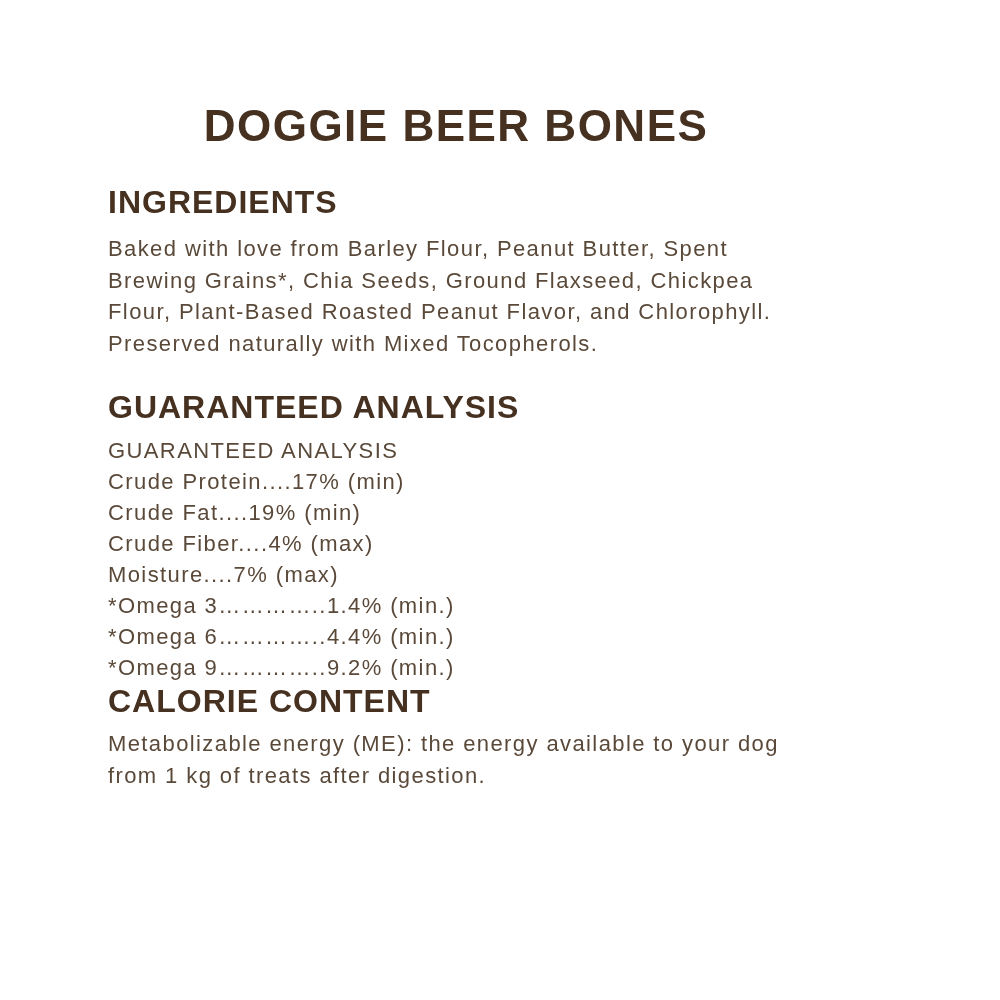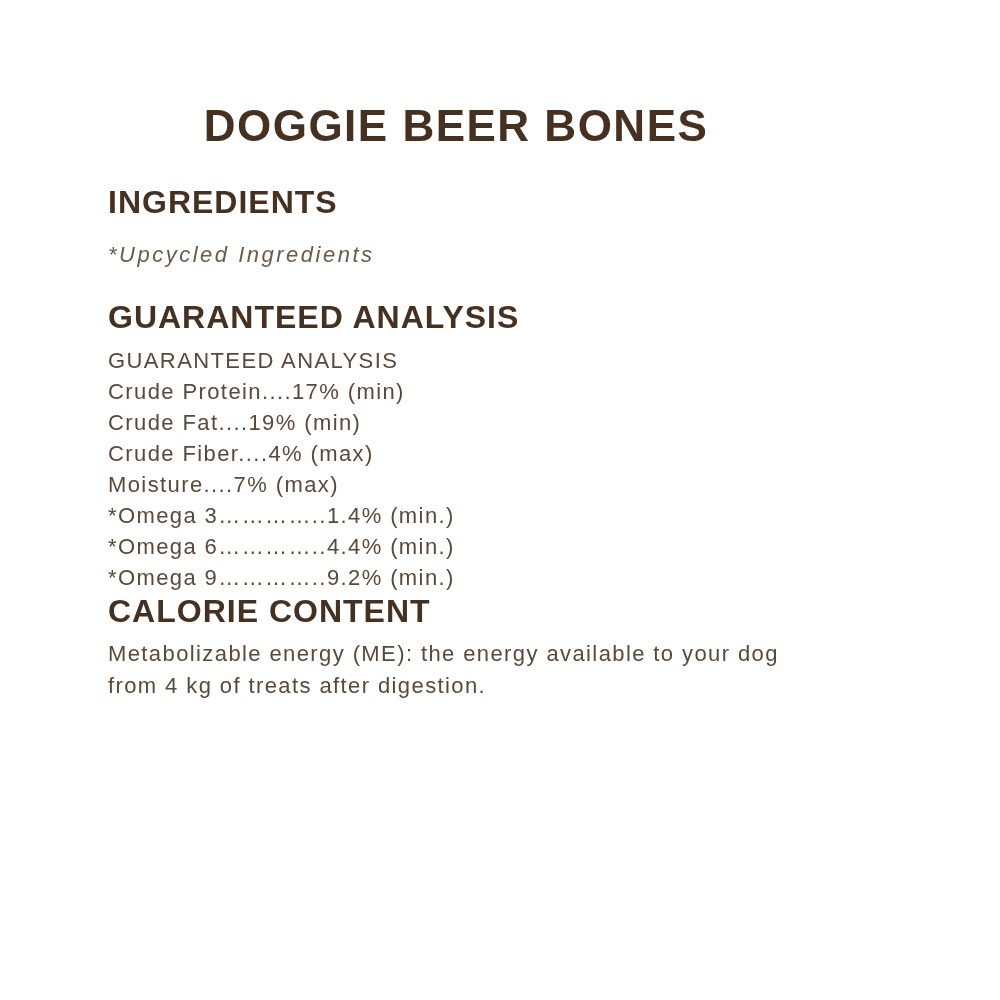--- a/index.html
+++ b/index.html
@@ -67,35 +67,38 @@
 </head>
 <body>
 
 <div class="page">
   <h1 class="page-title">DOGGIE BEER BONES</h1>
 
   <div class="content">
 
     <section>
       <h2 class="section-heading heading-ingredients">INGREDIENTS</h2>
-      <p class="footnote">*Upcycled Ingredients</p>
+      <p class="body-text ingredients-body">Baked with love from Barley Flour, Peanut Butter, Spent
+Brewing Grains*, Chia Seeds, Ground Flaxseed, Chickpea
+Flour, Plant-Based Roasted Peanut Flavor, and Chlorophyll.
+Preserved naturally with Mixed Tocopherols.</p>
     </section>
 
     <section>
       <h2 class="section-heading heading-ga">GUARANTEED ANALYSIS</h2>
       <p class="body-text ga-lines">GUARANTEED ANALYSIS
 Crude Protein....17% (min)
 Crude Fat....19% (min)
 Crude Fiber....4% (max)
 Moisture....7% (max)
 *Omega 3…………..1.4% (min.)
 *Omega 6…………..4.4% (min.)
 *Omega 9…………..9.2% (min.)</p>
     </section>
 
     <section>
       <h2 class="section-heading heading-calorie">CALORIE CONTENT</h2>
       <p class="body-text calorie-description">Metabolizable energy (ME): the energy available to your dog
-from 4 kg of treats after digestion.</p>
+from 1 kg of treats after digestion.</p>
     </section>
 
   </div>
 </div>
 
 </body></html>

